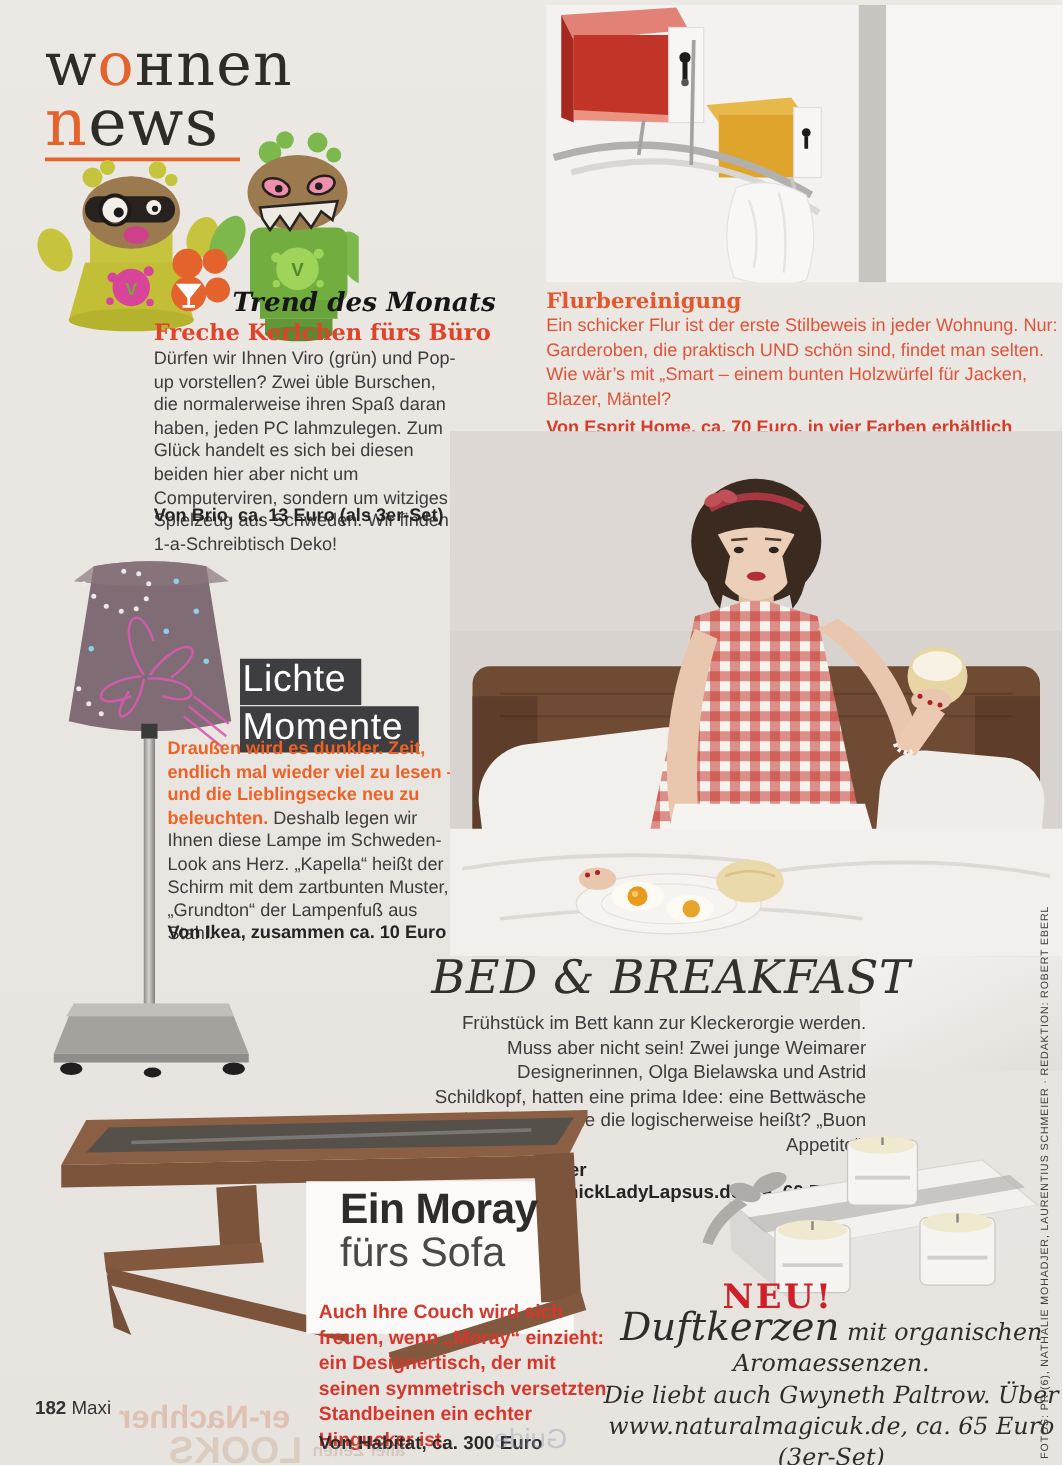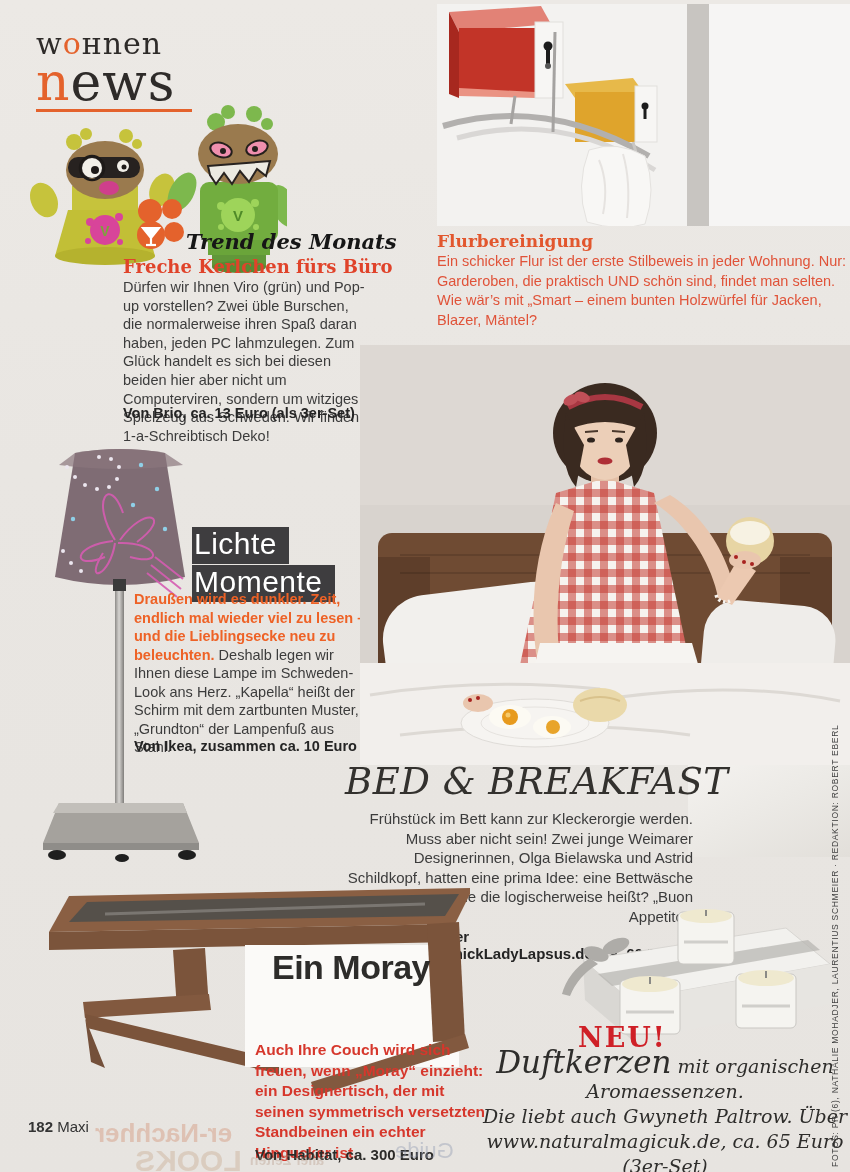--- a/index.html
+++ b/index.html
@@ -2,21 +2,21 @@
 <html><head>
 <meta charset="utf-8">
 <style>
   html,body{margin:0;padding:0;}
   .page{position:relative;width:850px;height:1172px;overflow:hidden;
         background:linear-gradient(180deg,#ece9e5 0%,#e9e6e2 40%,#e7e4e0 100%);
         font-family:"Liberation Sans",sans-serif;color:#3a3a3a;}
   .abs{position:absolute;}
 
   
-  .mast-l1{font-family:"DejaVu Serif",serif;font-size:30px;line-height:0.95;color:#2e2b29;letter-spacing:1px;}
+  .mast-l1{font-family:"DejaVu Serif",serif;font-size:48px;line-height:0.95;color:#2e2b29;letter-spacing:1px;}
   .mast-l2{font-family:"DejaVu Serif",serif;font-size:52px;line-height:0.9;color:#2e2b29;letter-spacing:1px;}
   .orange{color:#e4622c;}
   .mast-rule{height:3px;background:#e4622c;width:156px;margin-top:4px;}
 
   
   .kicker{font-family:"DejaVu Serif",serif;font-style:italic;font-weight:bold;font-size:21px;color:#161616;}
   .red-serif-head{font-family:"DejaVu Serif",serif;font-weight:bold;font-size:18px;color:#e0432a;}
   .body-sm{font-size:14.5px;line-height:18.6px;color:#3c3c3c;}
   .credit{font-size:14.5px;line-height:19px;font-weight:bold;color:#242424;}
 
@@ -172,20 +172,21 @@
 
     <g>
       <line x1="196" y1="138" x2="200" y2="152" stroke="#c9c7c4" stroke-width="3"></line>
       <path d="M152,146 Q 138,182 150,218 Q 182,228 208,220 Q 220,186 208,152 Q 180,136 152,146 Z" fill="#f8f7f5" stroke="#e4e2df"></path>
       <path d="M162,156 Q 172,180 166,210 M 186,150 Q 194,178 190,214" stroke="#e6e3e0" stroke-width="2" fill="none"></path>
     </g>
   </svg>
 
   <div class="abs flur-head" style="left:437px;top:231px;">Flurbereinigung</div>
   <div class="abs flur-body" style="left:437px;top:252px;width:412px;">Ein schicker Flur ist der erste Stilbeweis in jeder Wohnung. Nur: Garderoben, die praktisch UND schön sind, findet man selten. Wie wär’s mit „Smart – einem bunten Holzwürfel für Jacken, Blazer, Mäntel?</div>
+  <div class="abs flur-credit" style="left:437px;top:333px;width:412px;">Von Esprit Home, ca. 70 Euro, in vier Farben erhältlich</div>
 
   <svg class="abs" style="left:15px;top:445px;" width="205" height="425" viewBox="0 0 205 425">
     <g>
       <path d="M60,8 Q 105,0 150,8 L 170,132 Q 105,148 40,132 Z" fill="#7f6c74"></path>
       <path d="M60,8 Q 105,0 150,8 L 168,20 Q 105,28 44,20 Z" fill="#8a767e" opacity=".7"></path>
       <g stroke="#d65cb2" stroke-width="2" fill="none" opacity=".9">
         <path d="M100,95 C 75,55 95,30 108,68"></path>
         <path d="M105,95 C 130,60 158,70 122,97"></path>
         <path d="M103,98 C 142,96 152,122 115,112"></path>
         <path d="M100,98 C 95,132 68,140 88,108"></path>
@@ -336,20 +337,21 @@
     <polygon points="58,114 184,106 186,122 60,130" fill="#82593f"></polygon>
     <polygon points="58,114 60,130 80,180 66,174" fill="#74503a"></polygon>
     <polygon points="60,126 254,172 254,186 62,140" fill="#7b543b"></polygon>
     <rect x="220" y="57" width="214" height="122" fill="#fbfaf8"></rect>
     <polygon points="402,36 434,34 440,152 408,154" fill="#7b543b"></polygon>
     <polygon points="286,194 440,146 444,160 290,208" fill="#82593f"></polygon>
   </svg>
 
   <div class="abs" style="left:272px;top:950px;">
     <div class="sofa-head-b">Ein Moray</div>
+    <div class="sofa-head-l">fürs Sofa</div>
   </div>
   <div class="abs sofa-body" style="left:255px;top:1040px;width:240px;">Auch Ihre Couch wird sich freuen, wenn „Moray“ einzieht: ein Designertisch, der mit seinen symmetrisch versetzten Standbeinen ein echter Hingucker ist.</div>
   <div class="abs sofa-credit" style="left:255px;top:1144px;">Von Habitat, ca. 300 Euro</div>
 
   <svg class="abs" style="left:528px;top:902px;" width="310" height="140" viewBox="0 0 310 140">
     <g>
       <polygon points="55,58 258,26 302,62 102,98" fill="#f2f1ee" stroke="#d8d6d2"></polygon>
       <polygon points="102,98 302,62 304,102 104,138" fill="#e7e5e1"></polygon>
       <polygon points="55,58 102,98 104,138 57,98" fill="#d9d7d3"></polygon>
       <polygon points="70,72 280,38 292,48 84,84" fill="#b5b3af" opacity=".7"></polygon>

